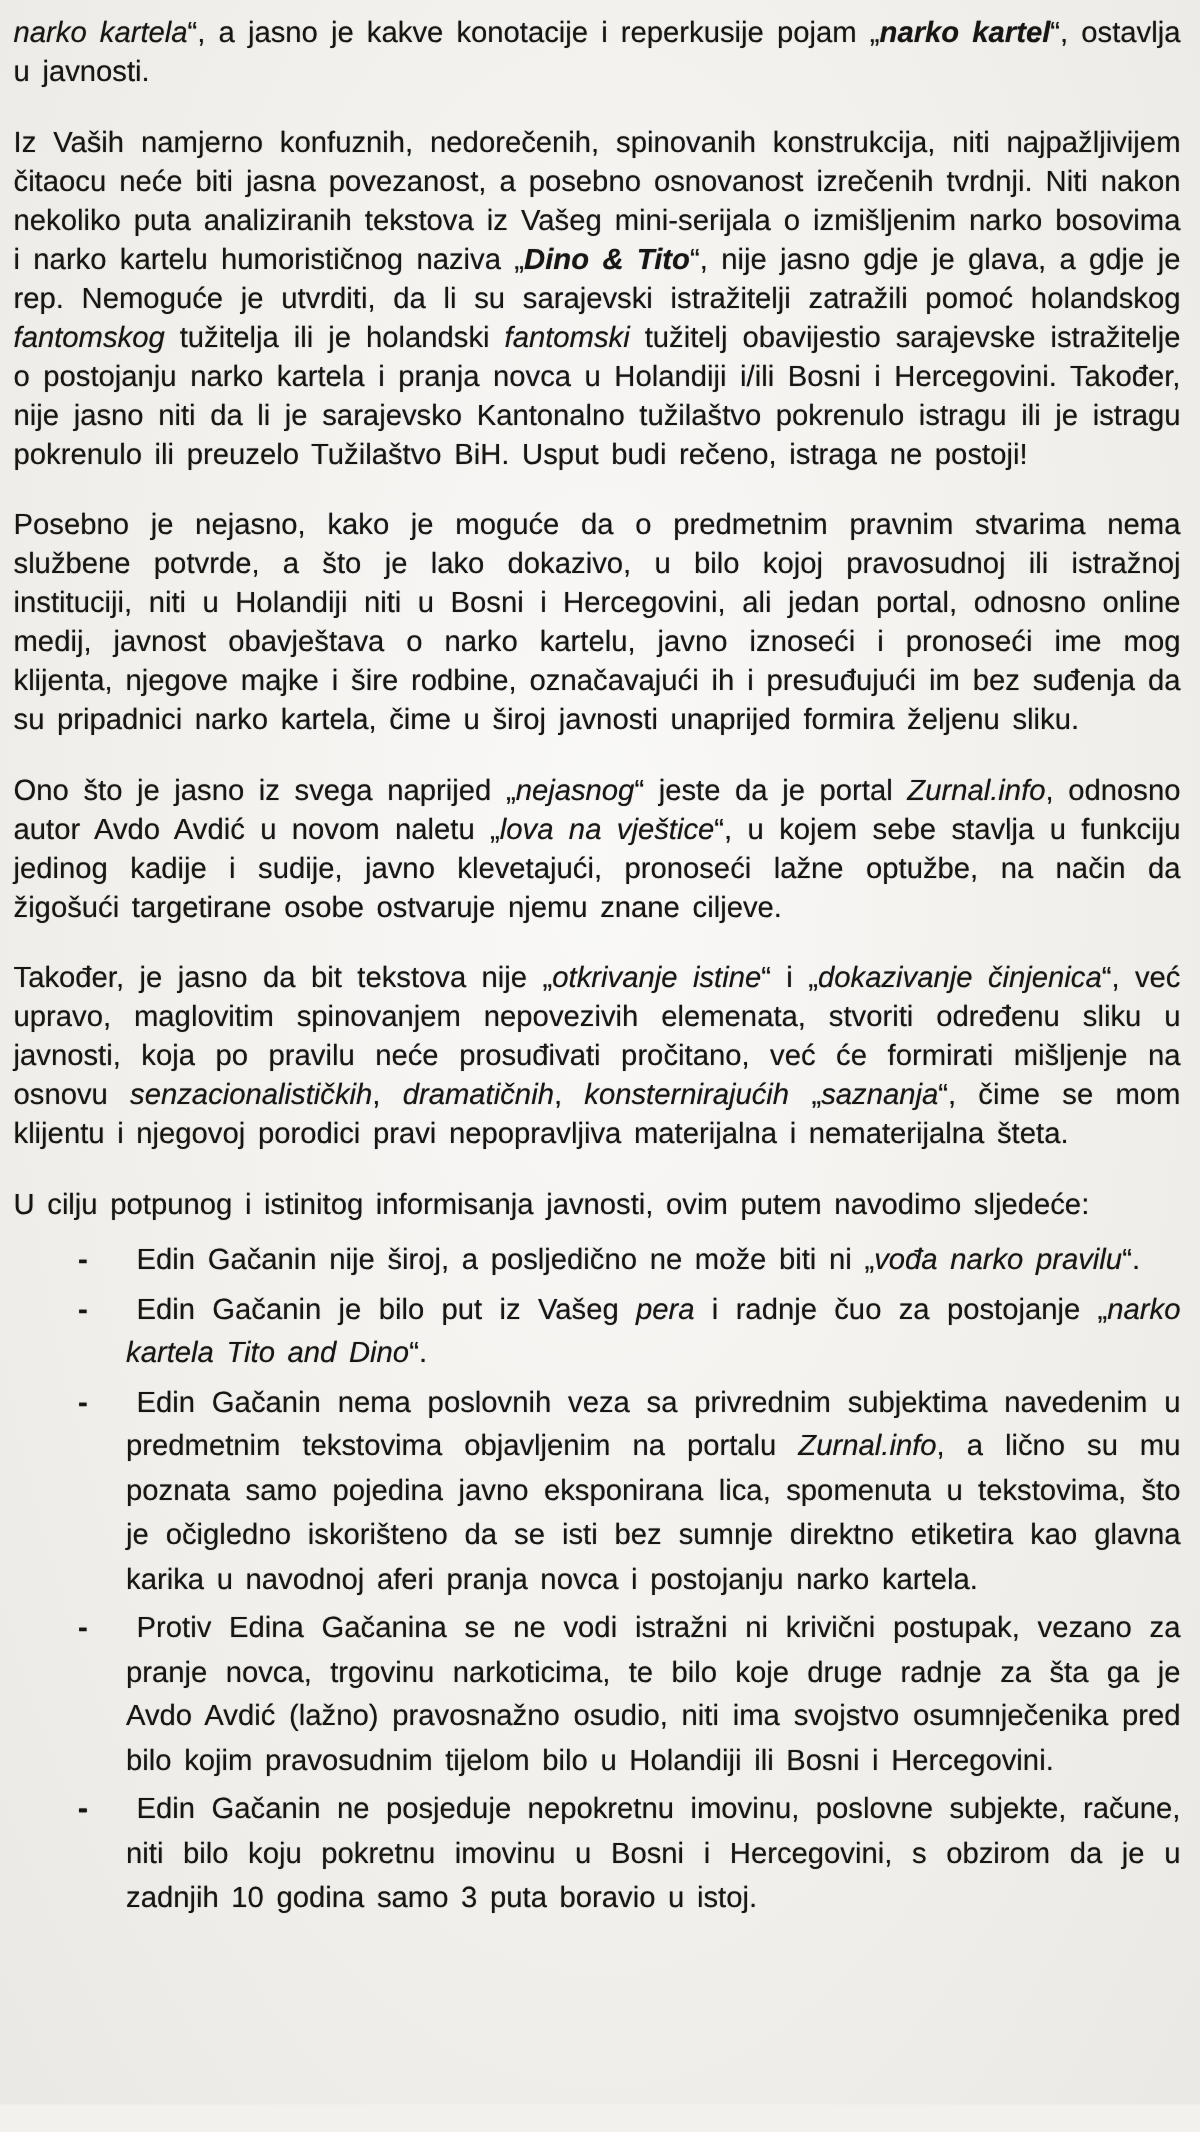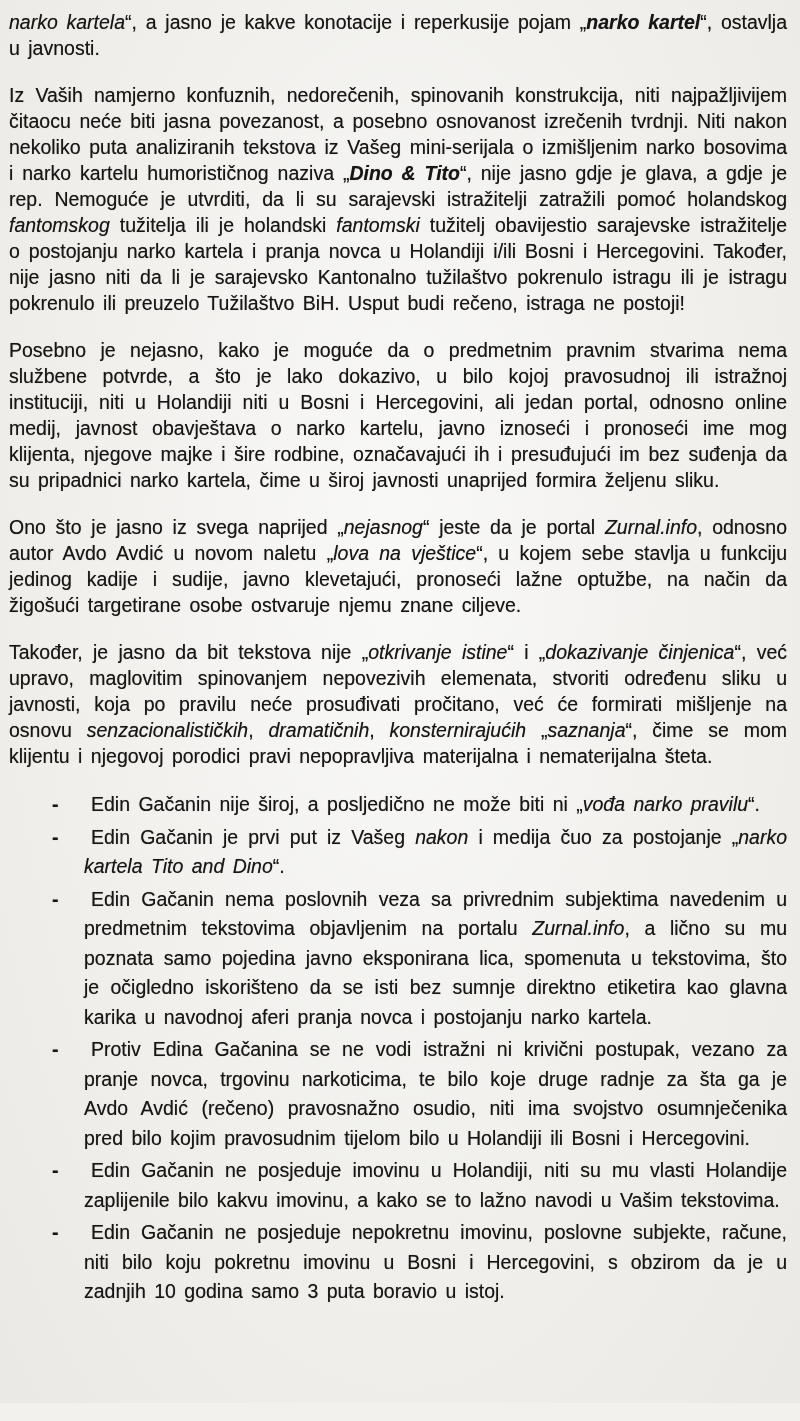--- a/index.html
+++ b/index.html
@@ -61,22 +61,23 @@
 </head>
 <body>
 
 <div class="scan-page">
   <div>
       <p class="para"><span class="i">narko kartela</span><span>“, a jasno je kakve konotacije i reperkusije pojam „</span><span class="i b">narko kartel</span><span>“, ostavlja u javnosti.</span></p>
       <p class="para"><span>Iz Vaših namjerno konfuznih, nedorečenih, spinovanih konstrukcija, niti najpažljivijem čitaocu neće biti jasna povezanost, a posebno osnovanost izrečenih tvrdnji. Niti nakon nekoliko puta analiziranih tekstova iz Vašeg mini-serijala o izmišljenim narko bosovima i narko kartelu humorističnog naziva „</span><span class="i b">Dino &amp; Tito</span><span>“, nije jasno gdje je glava, a gdje je rep. Nemoguće je utvrditi, da li su sarajevski istražitelji zatražili pomoć holandskog </span><span class="i">fantomskog</span><span> tužitelja ili je holandski </span><span class="i">fantomski</span><span> tužitelj obavijestio sarajevske istražitelje o postojanju narko kartela i pranja novca u Holandiji i/ili Bosni i Hercegovini. Također, nije jasno niti da li je sarajevsko Kantonalno tužilaštvo pokrenulo istragu ili je istragu pokrenulo ili preuzelo Tužilaštvo BiH. Usput budi rečeno, istraga ne postoji!</span></p>
       <p class="para"><span>Posebno je nejasno, kako je moguće da o predmetnim pravnim stvarima nema službene potvrde, a što je lako dokazivo, u bilo kojoj pravosudnoj ili istražnoj instituciji, niti u Holandiji niti u Bosni i Hercegovini, ali jedan portal, odnosno online medij, javnost obavještava o narko kartelu, javno iznoseći i pronoseći ime mog klijenta, njegove majke i šire rodbine, označavajući ih i presuđujući im bez suđenja da su pripadnici narko kartela, čime u široj javnosti unaprijed formira željenu sliku.</span></p>
       <p class="para"><span>Ono što je jasno iz svega naprijed „</span><span class="i">nejasnog</span><span>“ jeste da je portal </span><span class="i">Zurnal.info</span><span>, odnosno autor Avdo Avdić u novom naletu „</span><span class="i">lova na vještice</span><span>“, u kojem sebe stavlja u funkciju jedinog kadije i sudije, javno klevetajući, pronoseći lažne optužbe, na način da žigošući targetirane osobe ostvaruje njemu znane ciljeve.</span></p>
       <p class="para"><span>Također, je jasno da bit tekstova nije „</span><span class="i">otkrivanje istine</span><span>“ i „</span><span class="i">dokazivanje činjenica</span><span>“, već upravo, maglovitim spinovanjem nepovezivih elemenata, stvoriti određenu sliku u javnosti, koja po pravilu neće prosuđivati pročitano, već će formirati mišljenje na osnovu </span><span class="i">senzacionalističkih</span><span>, </span><span class="i">dramatičnih</span><span>, </span><span class="i">konsternirajućih</span><span> „</span><span class="i">saznanja</span><span>“, čime se mom klijentu i njegovoj porodici pravi nepopravljiva materijalna i nematerijalna šteta.</span></p>
+      <p class="para intro-line"><span>U cilju potpunog i istinitog informisanja javnosti, ovim putem navodimo sljedeće:</span></p>
       <div class="bullet-list">
         <div class="list-item"><span class="dash-marker">-</span><span>Edin Gačanin nije široj, a posljedično ne može biti ni „</span><span class="i">vođa narko pravilu</span><span>“.</span></div>
-        <div class="list-item"><span class="dash-marker">-</span><span>Edin Gačanin je prvi put iz Vašeg </span><span class="i">nakon</span><span> i medija čuo za postojanje „</span><span class="i">narko kartela Tito and Dino</span><span>“.</span></div>
+        <div class="list-item"><span class="dash-marker">-</span><span>Edin Gačanin je bilo put iz Vašeg </span><span class="i">pera</span><span> i radnje čuo za postojanje „</span><span class="i">narko kartela Tito and Dino</span><span>“.</span></div>
         <div class="list-item"><span class="dash-marker">-</span><span>Edin Gačanin nema poslovnih veza sa privrednim subjektima navedenim u predmetnim tekstovima objavljenim na portalu </span><span class="i">Zurnal.info</span><span>, a lično su mu poznata samo pojedina javno eksponirana lica, spomenuta u tekstovima, što je očigledno iskorišteno da se isti bez sumnje direktno etiketira kao glavna karika u navodnoj aferi pranja novca i postojanju narko kartela.</span></div>
-        <div class="list-item"><span class="dash-marker">-</span><span>Protiv Edina Gačanina se ne vodi istražni ni krivični postupak, vezano za pranje novca, trgovinu narkoticima, te bilo koje druge radnje za šta ga je Avdo Avdić (rečeno) pravosnažno osudio, niti ima svojstvo osumnječenika pred bilo kojim pravosudnim tijelom bilo u Holandiji ili Bosni i Hercegovini.</span></div>
-        <div class="list-item"><span class="dash-marker">-</span><span>Edin Gačanin ne posjeduje imovinu u Holandiji, niti su mu vlasti Holandije zaplijenile bilo kakvu imovinu, a kako se to lažno navodi u Vašim tekstovima.</span></div>
+        <div class="list-item"><span class="dash-marker">-</span><span>Protiv Edina Gačanina se ne vodi istražni ni krivični postupak, vezano za pranje novca, trgovinu narkoticima, te bilo koje druge radnje za šta ga je Avdo Avdić (lažno) pravosnažno osudio, niti ima svojstvo osumnječenika pred bilo kojim pravosudnim tijelom bilo u Holandiji ili Bosni i Hercegovini.</span></div>
+        <div class="list-item"><span class="dash-marker">-</span></div>
         <div class="list-item"><span class="dash-marker">-</span><span>Edin Gačanin ne posjeduje nepokretnu imovinu, poslovne subjekte, račune, niti bilo koju pokretnu imovinu u Bosni i Hercegovini, s obzirom da je u zadnjih 10 godina samo 3 puta boravio u istoj.</span></div>
       </div>
     </div>
 </div>
 
 </body></html>

